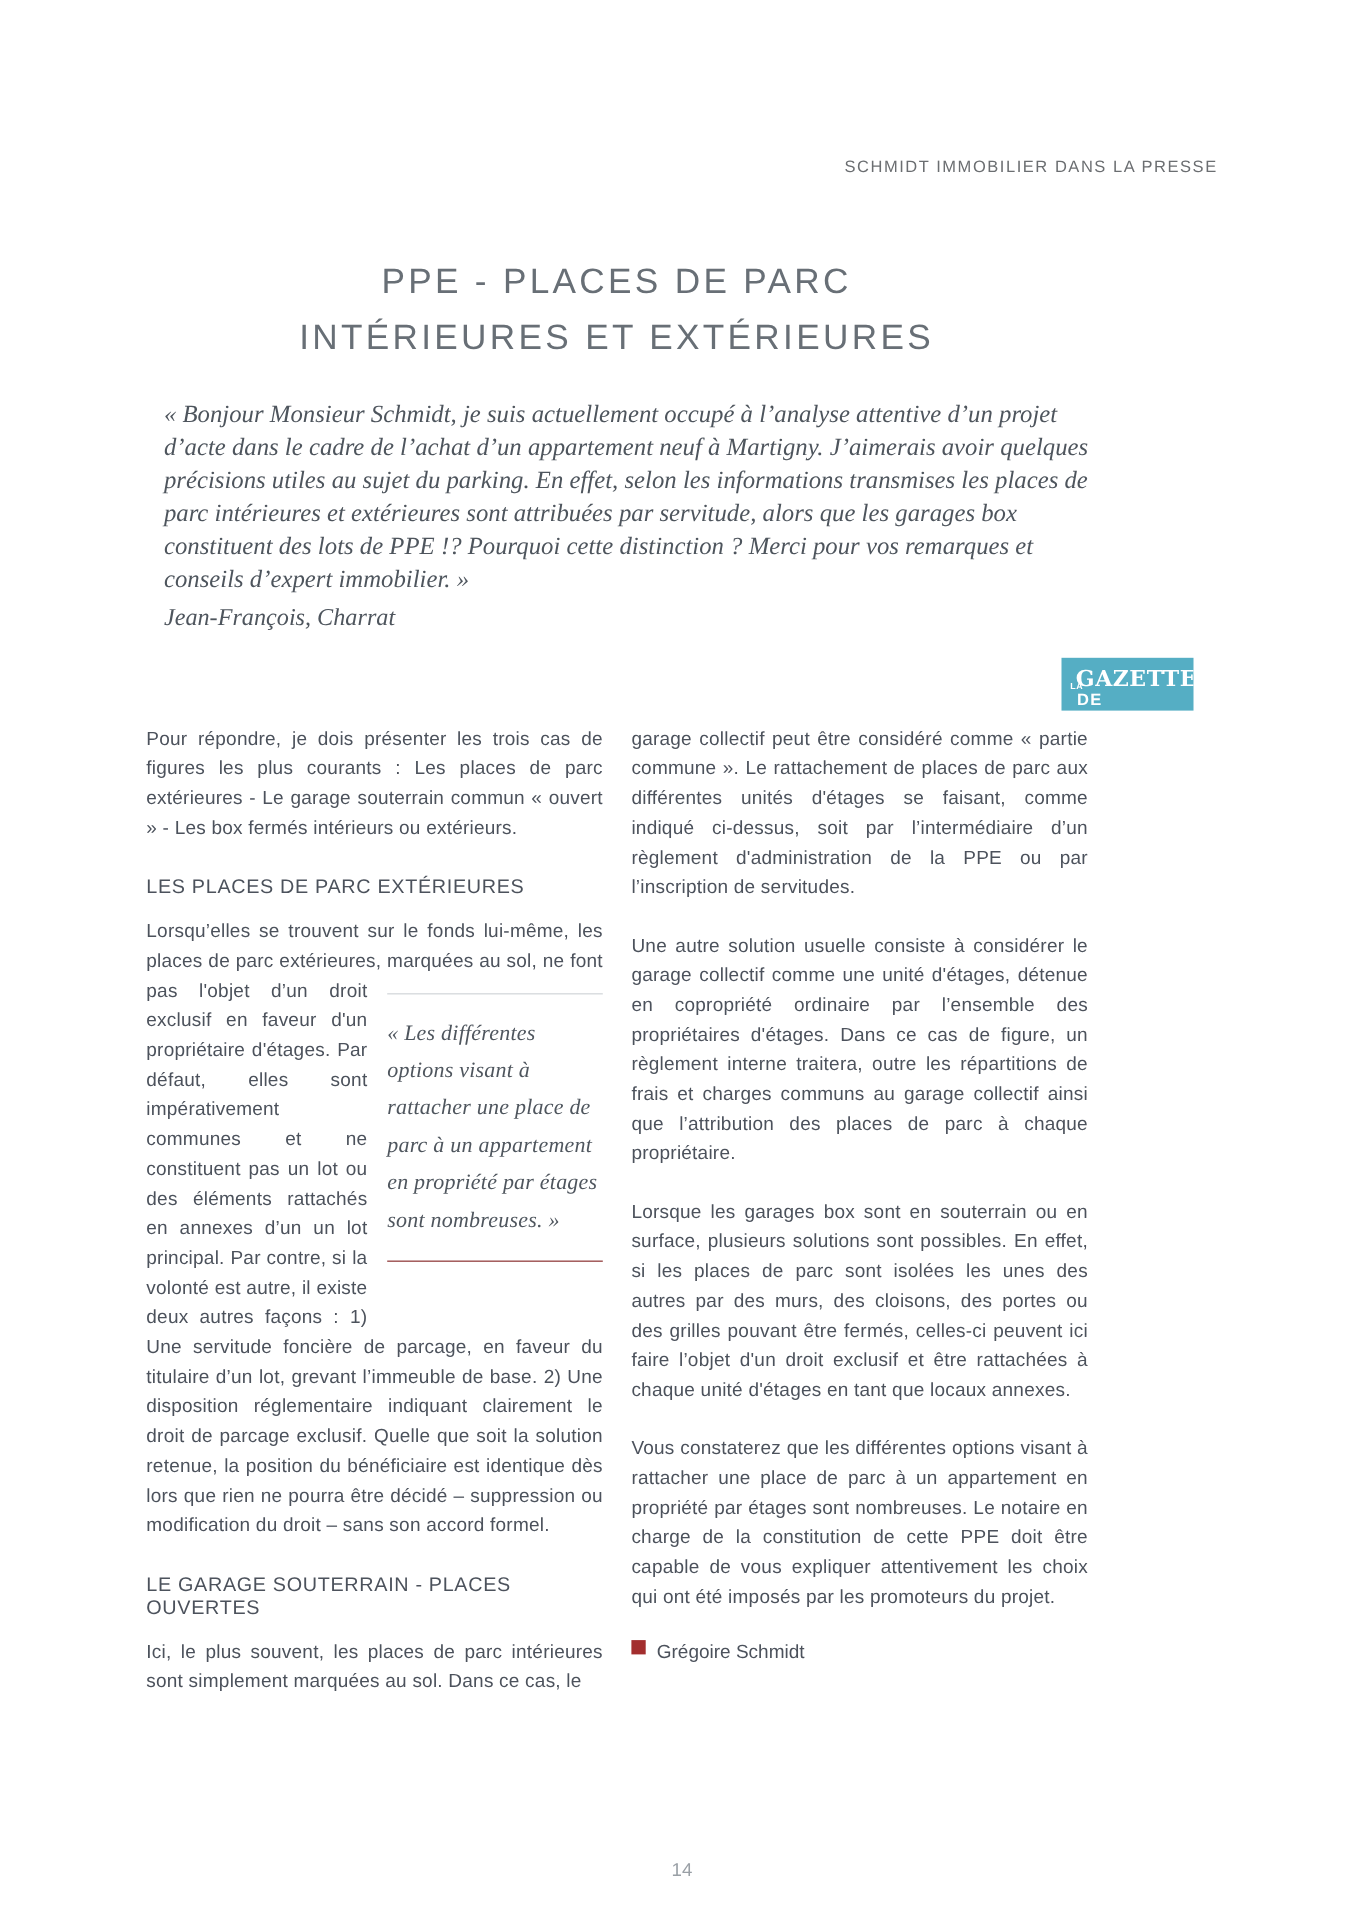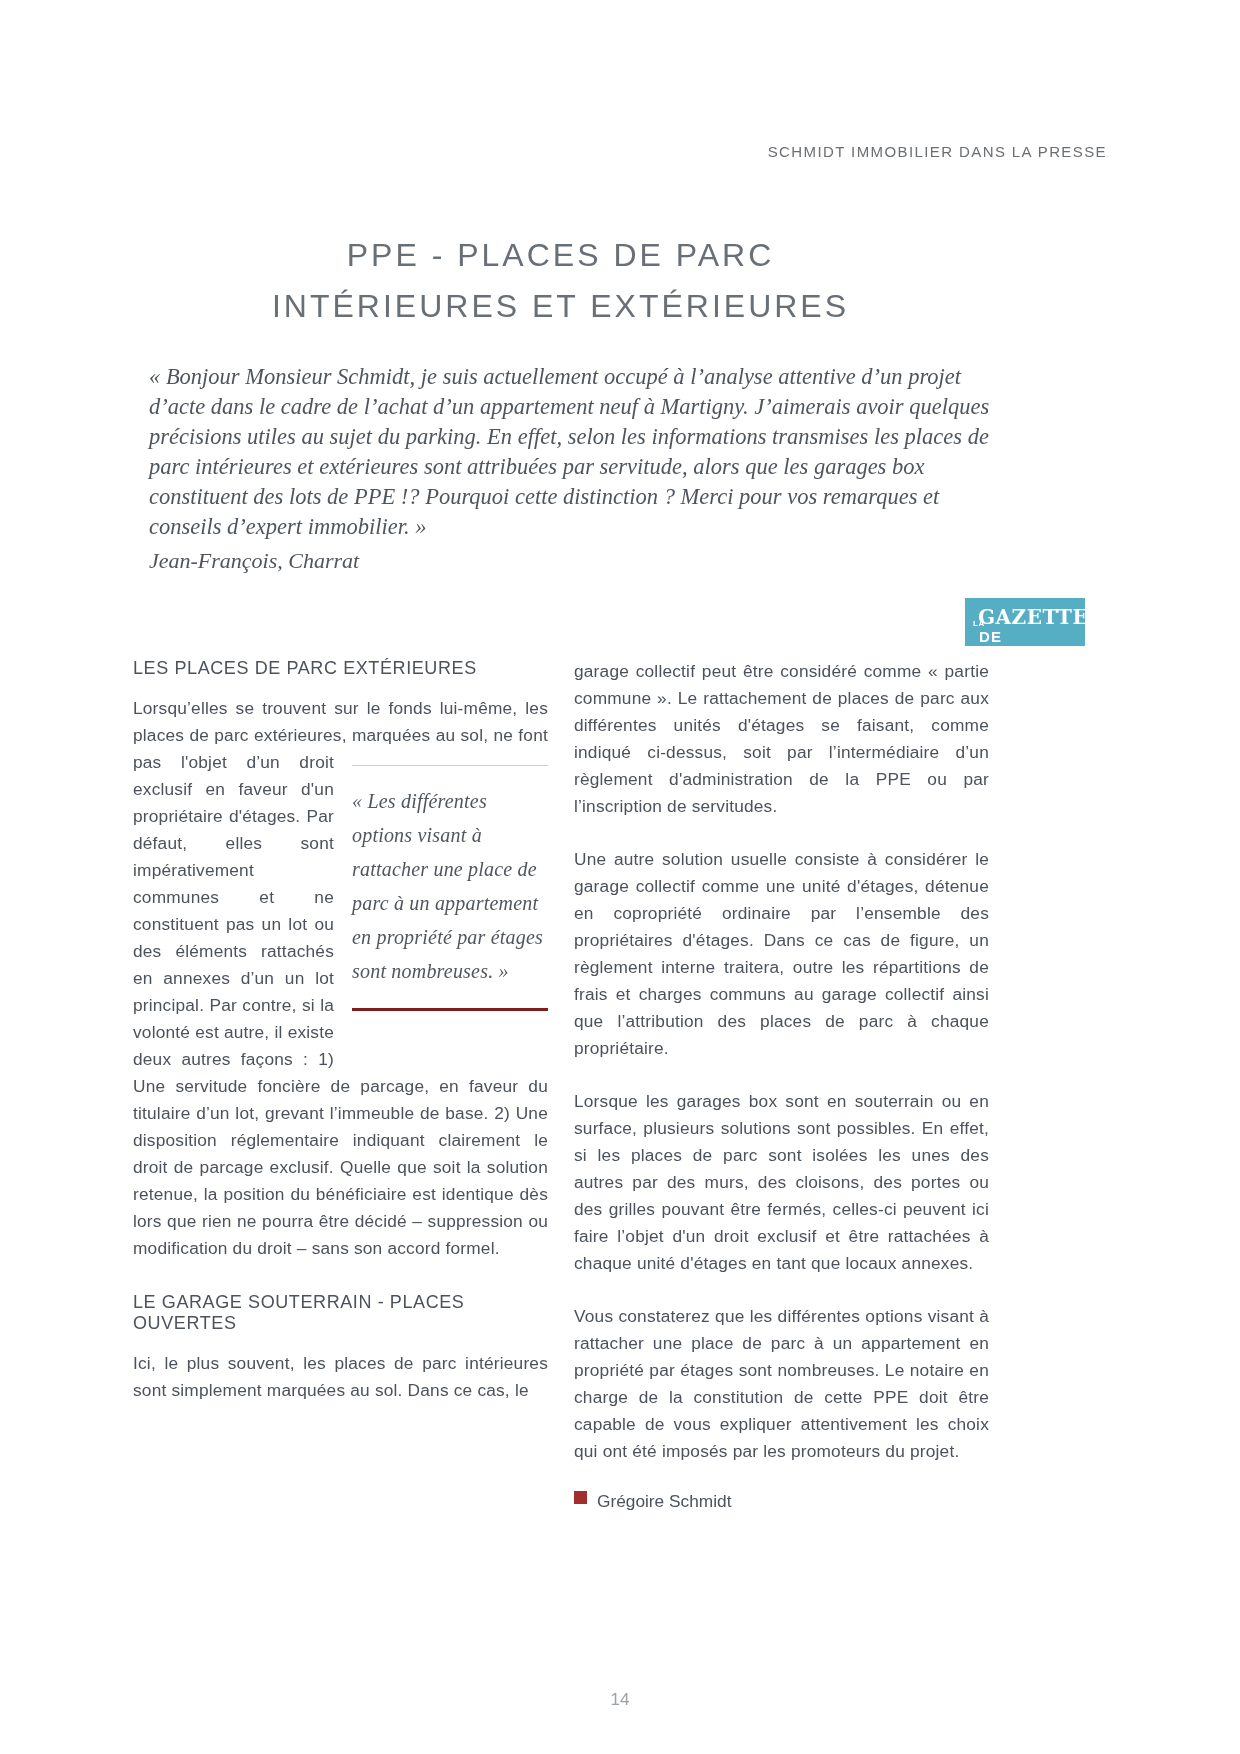--- a/index.html
+++ b/index.html
@@ -116,21 +116,21 @@
     color:#4c525c;
   }
   .col .section-h:first-child{margin-top:0;}
   
   .pullquote{
     float:right;
     width:196px;
     margin:16px 0 44px 18px;
     padding:18px 0 20px 0;
     border-top:1px solid #ccd1d5;
-    border-bottom:3px solid #7f1d1d;
+    border-bottom:1px solid #7f1d1d;
     font-family:"Liberation Serif",serif;
     font-style:italic;
     font-size:20px;
     line-height:34px;
     color:#4f565e;
     text-align:left;
     letter-spacing:0.2px;
   }
   
   .byline{
@@ -175,20 +175,21 @@
 
   <div class="gazette">
     <span class="gz-la">LA</span>
     <span class="gz-name">GAZETTE</span>
     <span class="gz-sub">DE MARTIGNY</span>
   </div>
 
   <div class="columns">
 
     <div class="col">
+      <p class="body-p">Pour répondre, je dois présenter les trois cas de figures les plus courants : Les places de parc extérieures - Le garage souterrain commun « ouvert »  - Les box fermés intérieurs ou extérieurs.</p>
 
       <h3 class="section-h">LES PLACES DE PARC EXTÉRIEURES</h3>
 
       <p class="body-p">
         <span>Lorsqu’elles se trouvent sur le fonds lui-même, les places de parc extérieures, marquées au sol,</span>
         <span class="pullquote">« Les différentes options visant à rattacher une place de parc à un appartement en propriété par étages sont nombreuses. »</span>
         <span>ne font pas l'objet d’un droit exclusif en faveur d'un propriétaire d'étages. Par défaut, elles sont impérativement communes et ne constituent pas un lot ou des éléments rattachés en annexes d’un un lot principal. Par contre, si la volonté est autre, il existe deux autres façons : 1) Une servitude foncière de parcage, en faveur du titulaire d’un lot, grevant l’immeuble de base. 2) Une disposition réglementaire indiquant clairement le droit de parcage exclusif. Quelle que soit la solution retenue, la position du bénéficiaire est identique dès lors que rien ne pourra être décidé – suppression ou modification du droit – sans son accord formel.</span>
       </p>
 
       <h3 class="section-h">LE GARAGE SOUTERRAIN - PLACES OUVERTES</h3>

